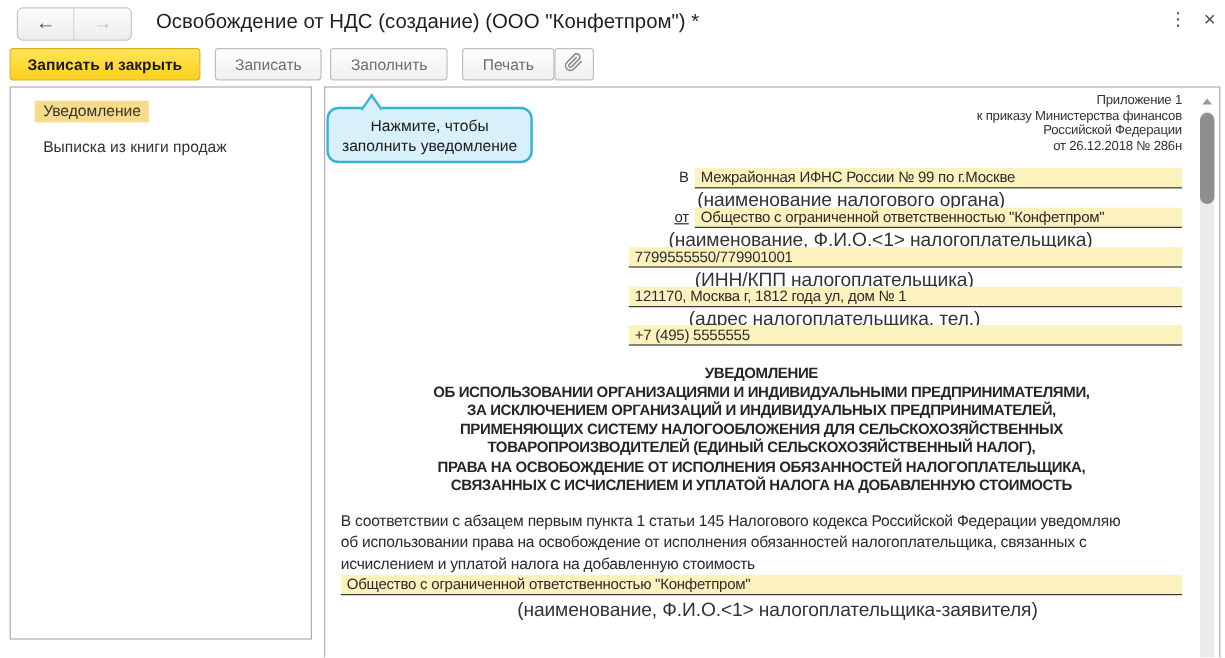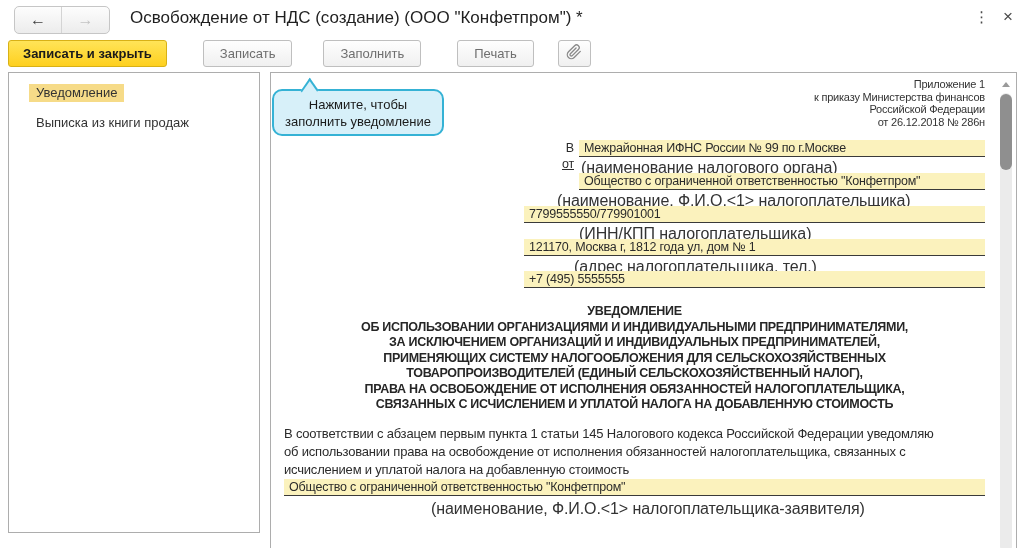--- a/index.html
+++ b/index.html
@@ -15,21 +15,21 @@
   .nav-btn { width:47px; height:100%; display:flex; align-items:center; justify-content:center;
              font-size:16px; font-weight:bold; background:transparent; border:none; cursor:pointer; }
   .nav-btn.back { color:#3f3f3f; border-right:1px solid #d4d4d4; }
   .nav-btn.fwd { color:#c3c3c3; }
   .page-title { position:absolute; left:130px; top:8px; font-size:17px; color:#1f1f1f; white-space:nowrap; }
   .win-controls { position:absolute; right:8px; top:7px; display:flex; gap:14px; align-items:center; }
   .more-btn { font-size:15px; color:#4a4a4a; background:none; border:none; cursor:pointer; line-height:20px; }
   .close-btn { font-size:17px; color:#4a4a4a; background:none; border:none; cursor:pointer; line-height:20px; }
 
   
-  .toolbar { position:absolute; left:8px; top:40px; height:37px; display:flex;gap:24px; }
+  .toolbar { position:absolute; left:8px; top:40px; height:37px; display:flex; }
   .btn { height:27px; border-radius:3px; font-size:13px; cursor:pointer; white-space:nowrap; }
   .btn-primary { padding:0 14px; margin-right:12px; font-weight:bold; color:#1a1a1a;
                  background:linear-gradient(#ffe458,#fed01f); border:1px solid #d8b116; }
   .btn-plain { padding:0 16px; color:#6e6e6e; background:linear-gradient(#fefefe,#f0f0f0);
                border:1px solid #bfbfbf; }
   .btn-save { margin-right:7px; }
   .btn-fill { margin-right:12px; }
   .btn-print { }
   .btn-icon { width:33px; display:flex; align-items:center; justify-content:center;
               background:linear-gradient(#fefefe,#f0f0f0); border:1px solid #bfbfbf; }
@@ -130,21 +130,21 @@
 
       <div class="appendix">Приложение 1
 к приказу Министерства финансов
 Российской Федерации
 от 26.12.2018 № 286н</div>
 
       <span class="fld-label" style="top:64px;">В</span>
       <div class="fld" style="left:295px; right:0; top:63px;">Межрайонная ИФНС России № 99 по г.Москве</div>
       <div class="cap" style="left:297px; top:82px;">(наименование налогового органа)</div>
 
-      <span class="fld-label" style="top:80px;text-decoration:underline;">от</span>
+      <span class="fld-label" style="top:97px;text-decoration:underline;">от</span>
       <div class="fld" style="left:295px; right:0; top:96px;">Общество с ограниченной ответственностью "Конфетпром"</div>
       <div class="cap" style="left:273px; top:115px;">(наименование, Ф.И.О.&lt;1&gt; налогоплательщика)</div>
 
       <div class="fld" style="left:240px; right:0; top:129px;">7799555550/779901001</div>
       <div class="cap" style="left:295px; top:148px;">(ИНН/КПП налогоплательщика)</div>
 
       <div class="fld" style="left:240px; right:0; top:162px;">121170, Москва г, 1812 года ул, дом № 1</div>
       <div class="cap" style="left:290px; top:181px;">(адрес налогоплательщика, тел.)</div>
 
       <div class="fld" style="left:240px; right:0; top:194px;">+7 (495) 5555555</div>

